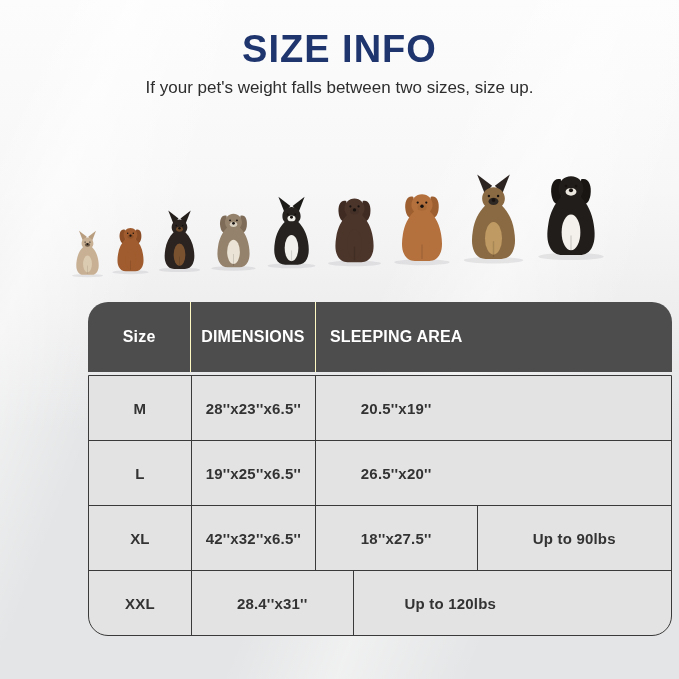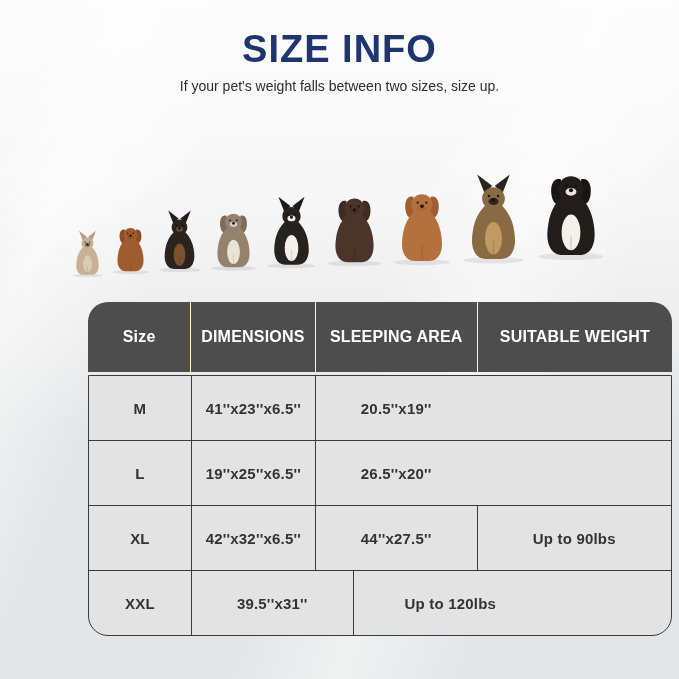--- a/index.html
+++ b/index.html
@@ -21,21 +21,21 @@
     background:linear-gradient(112deg,
       rgba(255,255,255,0) 6%,rgba(255,255,255,0.55) 14%,rgba(255,255,255,0) 28%,
       rgba(255,255,255,0) 52%,rgba(255,255,255,0.45) 64%,rgba(255,255,255,0) 78%);
   }
   .title{
     position:absolute;top:28px;left:0;right:0;text-align:center;
     font-size:38px;font-weight:bold;letter-spacing:1px;color:var(--title-color);
   }
   .subtitle{
     position:absolute;top:78px;left:0;right:0;text-align:center;
-    font-size:14px;color:#2e2e2e;
+    font-size:17px;color:#2e2e2e;
   }
   .dogs{
     position:absolute;top:118px;left:0;right:0;height:174px;
     display:flex;align-items:flex-end;justify-content:center;gap:3px;
   }
   .dogs svg{display:block;flex:0 0 auto;}
   .size-table{position:absolute;left:48px;top:302px;width:584px;padding-left:40px;}
   .t-header{
     display:flex;height:70px;background:var(--header-bg);
     border-radius:20px 20px 0 0;overflow:hidden;
@@ -175,40 +175,39 @@
   <circle cx="43.5" cy="36.5" r="1.7" fill="#17120f"></circle>
   <circle cx="56.5" cy="36.5" r="1.7" fill="#17120f"></circle>
 </svg>
     </div>
 
   <div class="size-table">
     <div class="t-header">
       <div class="hcell c0">Size</div>
       <div class="hcell c1">DIMENSIONS</div>
       <div class="hcell c2">SLEEPING AREA</div>
-      <div class="hcell c3">SUITABLE WEIGHT</div>
     </div>
     <div class="t-body">
       <div class="trow">
         <div class="tcell c0">M</div>
-        <div class="tcell c1">41''x23''x6.5''</div>
+        <div class="tcell c1">28''x23''x6.5''</div>
         <div class="tcell c2">20.5''x19''</div>
       </div>
       <div class="trow">
         <div class="tcell c0">L</div>
         <div class="tcell c1">19''x25''x6.5''</div>
         <div class="tcell c2">26.5''x20''</div>
       </div>
       <div class="trow">
         <div class="tcell c0">XL</div>
         <div class="tcell c1">42''x32''x6.5''</div>
-        <div class="tcell c2">44''x27.5''</div>
+        <div class="tcell c2">18''x27.5''</div>
         <div class="tcell c3">Up to 90lbs</div>
       </div>
       <div class="trow">
         <div class="tcell c0">XXL</div>
-        <div class="tcell c2">39.5''x31''</div>
+        <div class="tcell c2">28.4''x31''</div>
         <div class="tcell c3">Up to 120lbs</div>
       </div>
     </div>
   </div>
 
 </div>
 
 </body></html>

